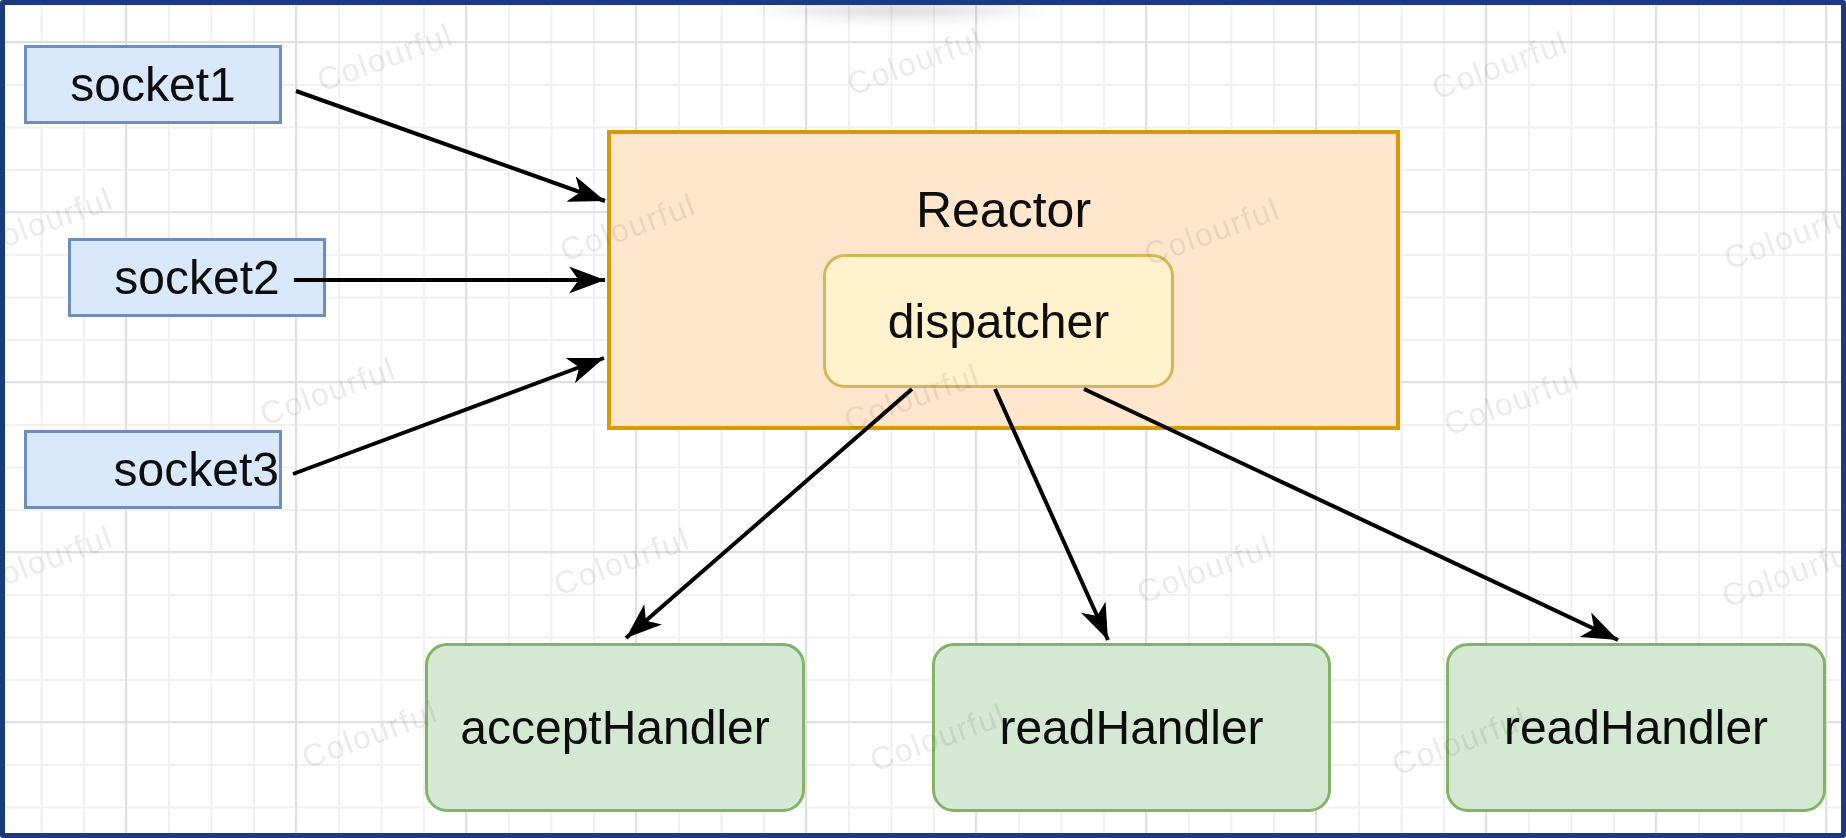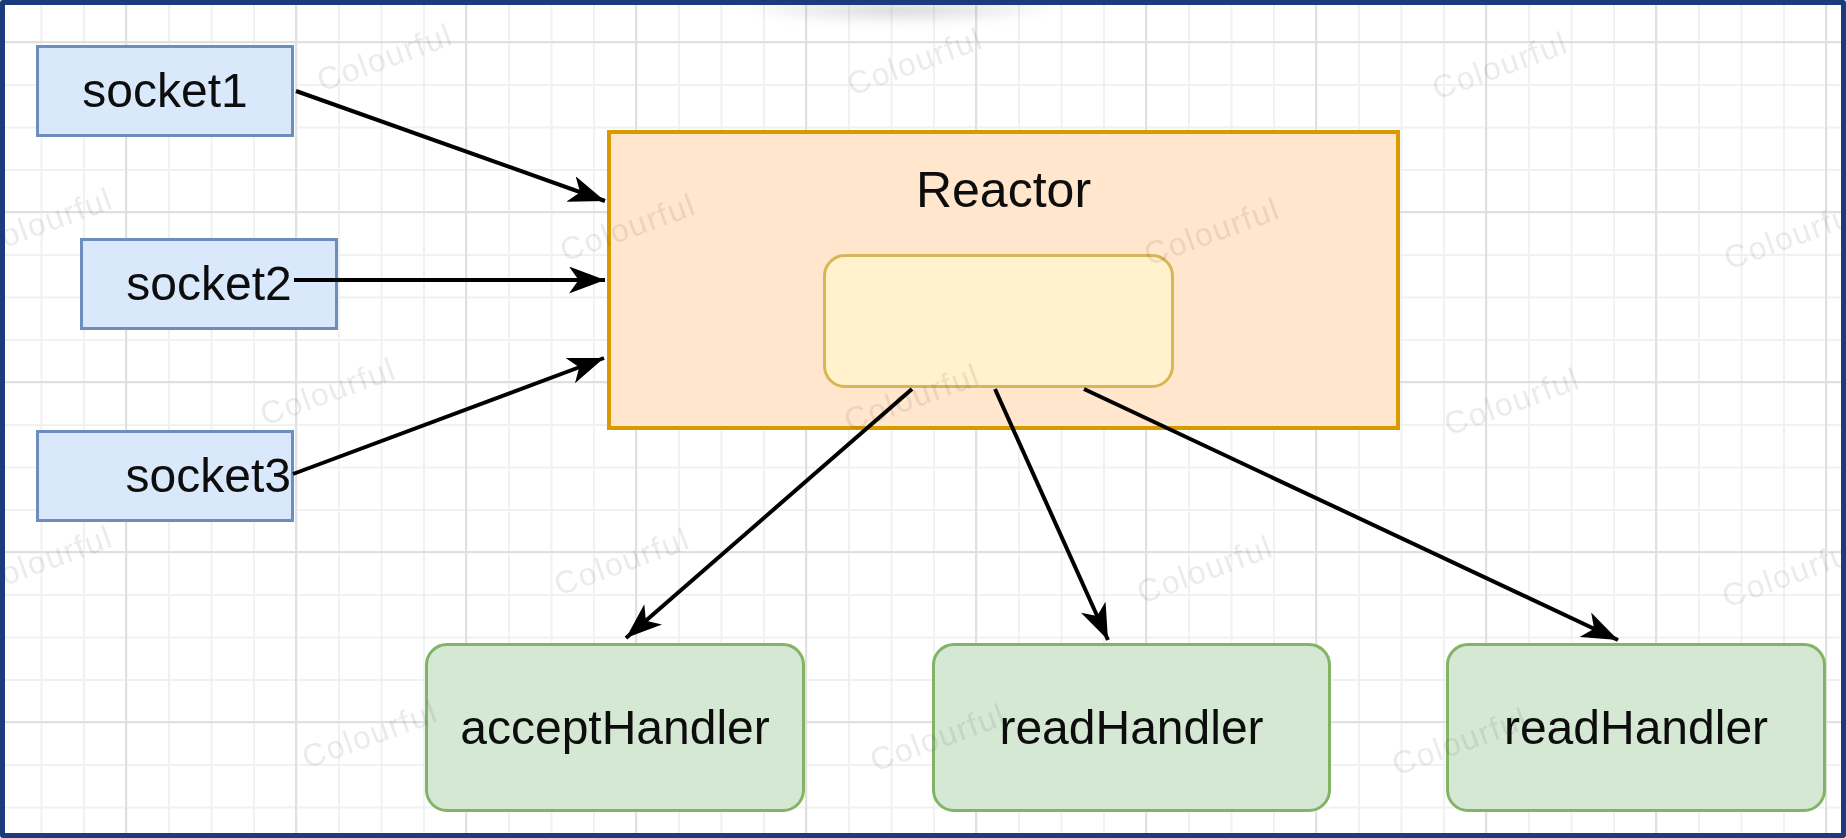--- a/index.html
+++ b/index.html
@@ -44,32 +44,32 @@
     display: flex;
     align-items: center;
     justify-content: center;
     text-align: center;
     font-size: 48px;
     color: #0d0d0d;
     z-index: 10;
     line-height: 1.12;
   }
   .socket {
-    left: 36px; width: 258px; height: 92px;
+    left: 24px; width: 258px; height: 79px;
     background: #dae8fc;
     border: 3px solid #6c8ebf;
   }
   .reactor {
     left: 607px; top: 130px; width: 793px; height: 300px;
     background: #ffe6cc;
     border: 4px solid #d79b00;
     align-items: flex-start;
   }
   .reactor-title {
-    margin-top: 28px;
+    margin-top: 48px;
     font-size: 50px;
   }
   .dispatcher {
     left: 823px; top: 254px; width: 351px; height: 134px;
     background: #fff2cc;
     border: 3px solid #d6b656;
     border-radius: 22px;
     flex-direction: column;
     z-index: 12;
   }
@@ -112,20 +112,21 @@
   </div>
   <div class="node socket" style="top:430px;justify-content:flex-end;">
     <span>socket3</span>
   </div>
 
   <div class="node reactor">
     <span class="reactor-title">Reactor</span>
   </div>
 
   <div class="node dispatcher">
+    <span>dispatcher</span>
   </div>
 
   <div class="node handler" style="left:425px;">
     <span>acceptHandler</span>
   </div>
   <div class="node handler" style="left:932px; width:399px;">
     <span>readHandler</span>
   </div>
   <div class="node handler" style="left:1446px;">
     <span>readHandler</span>

